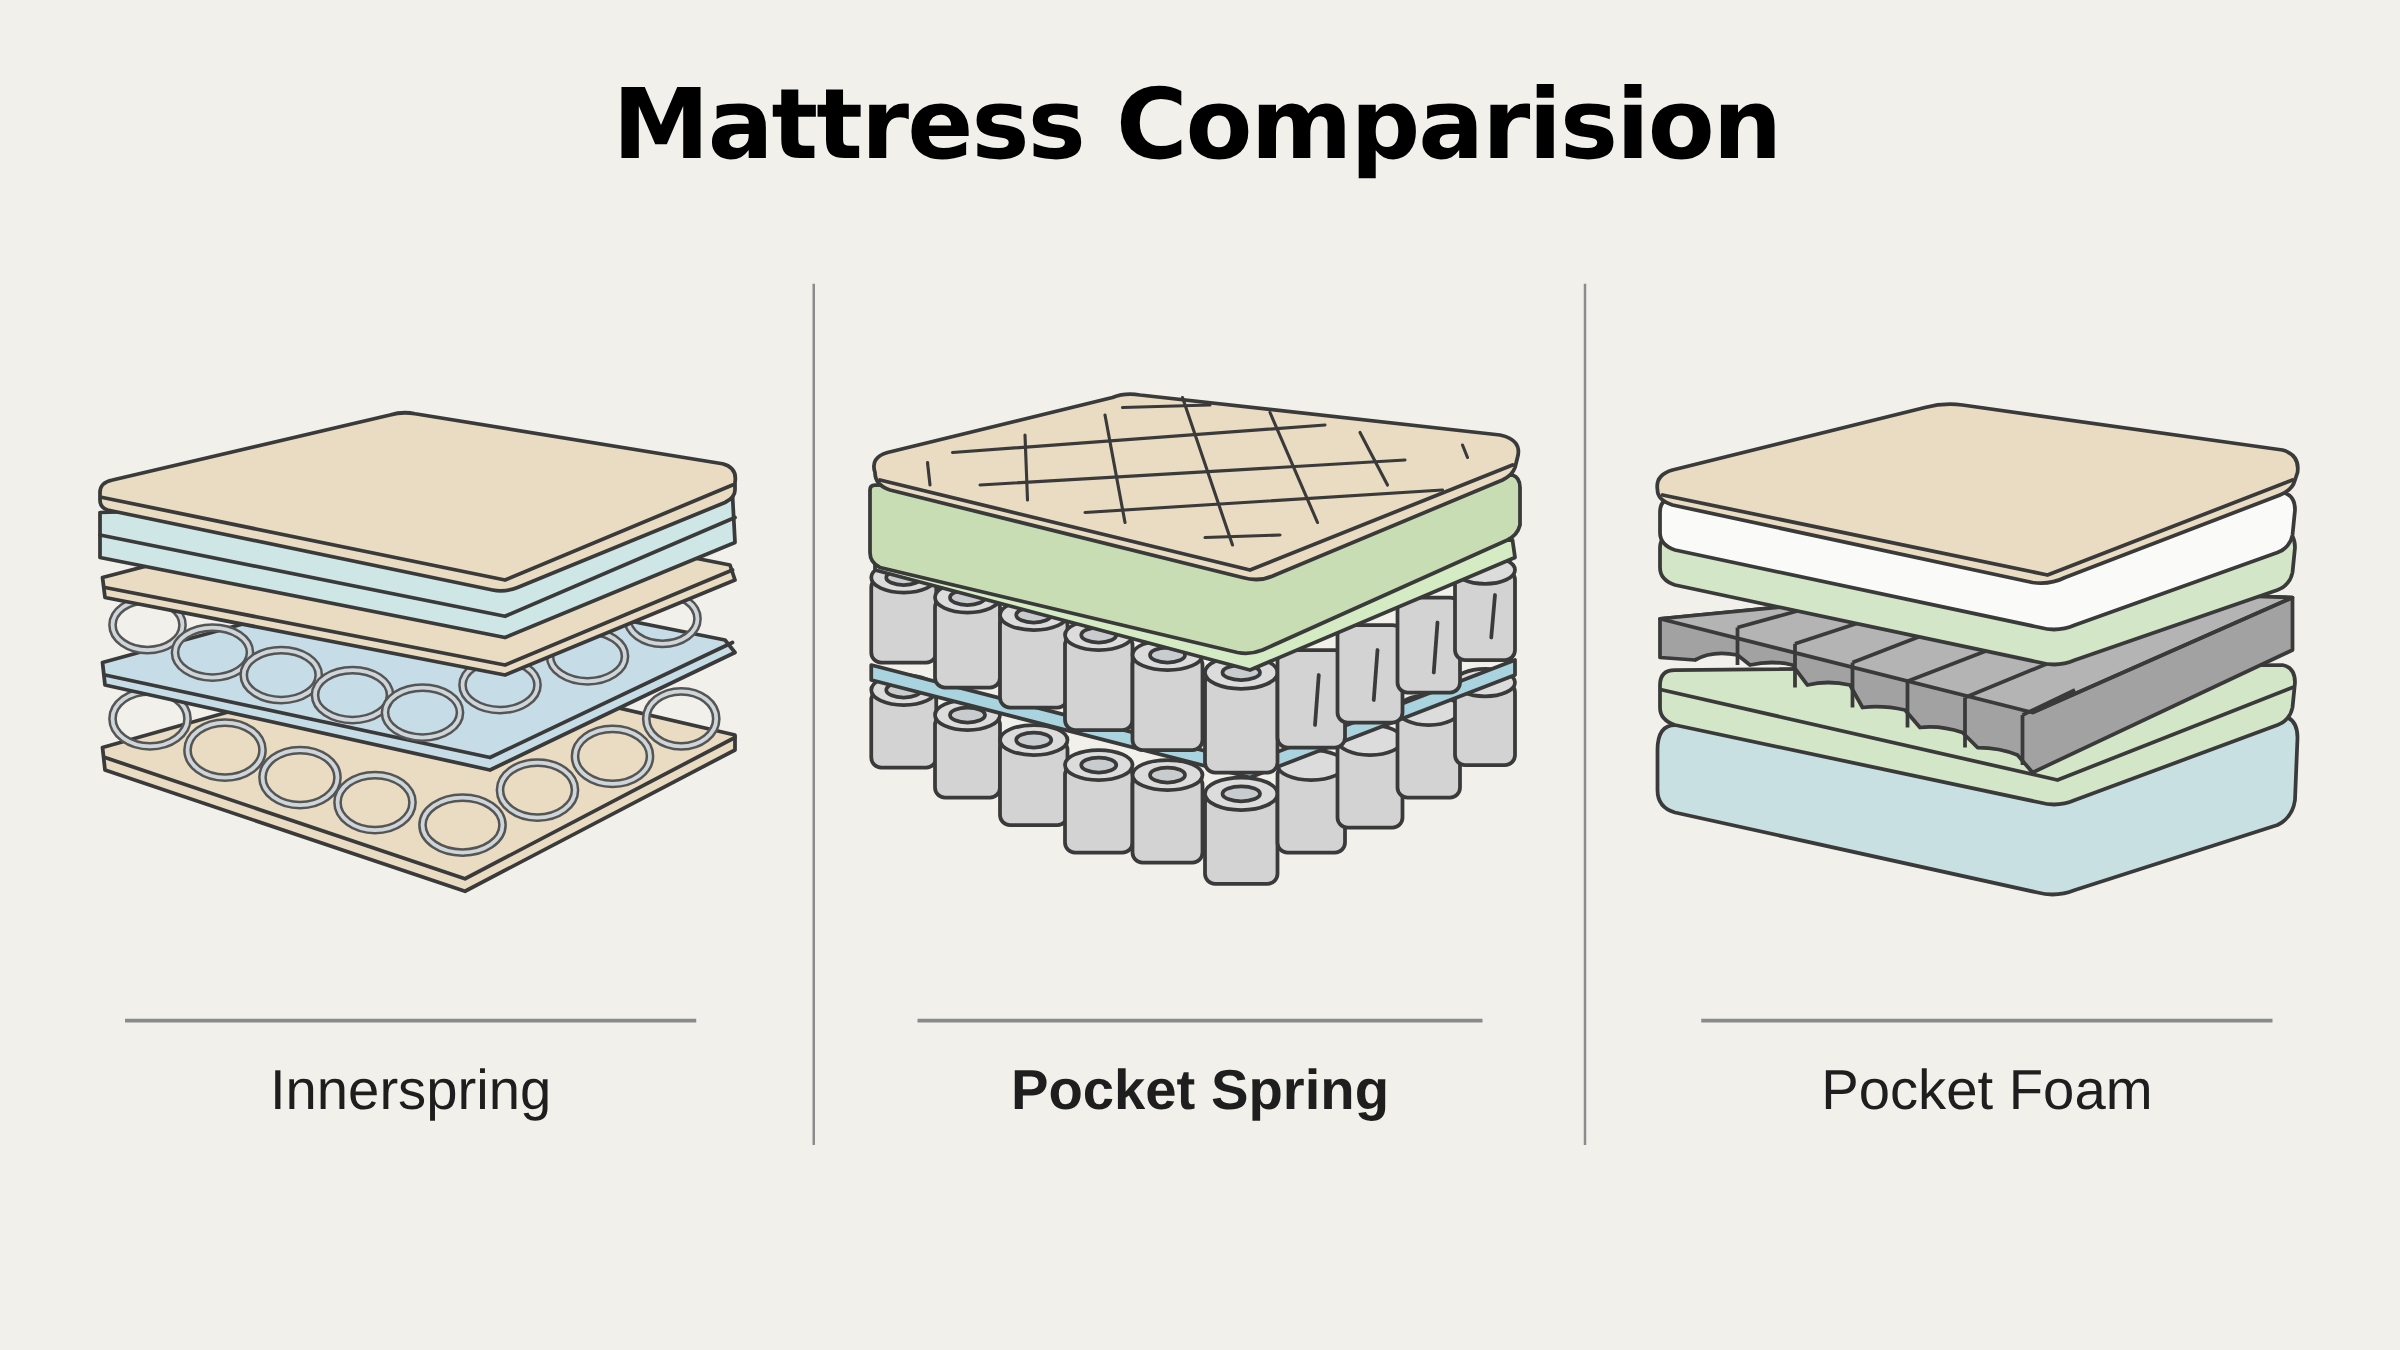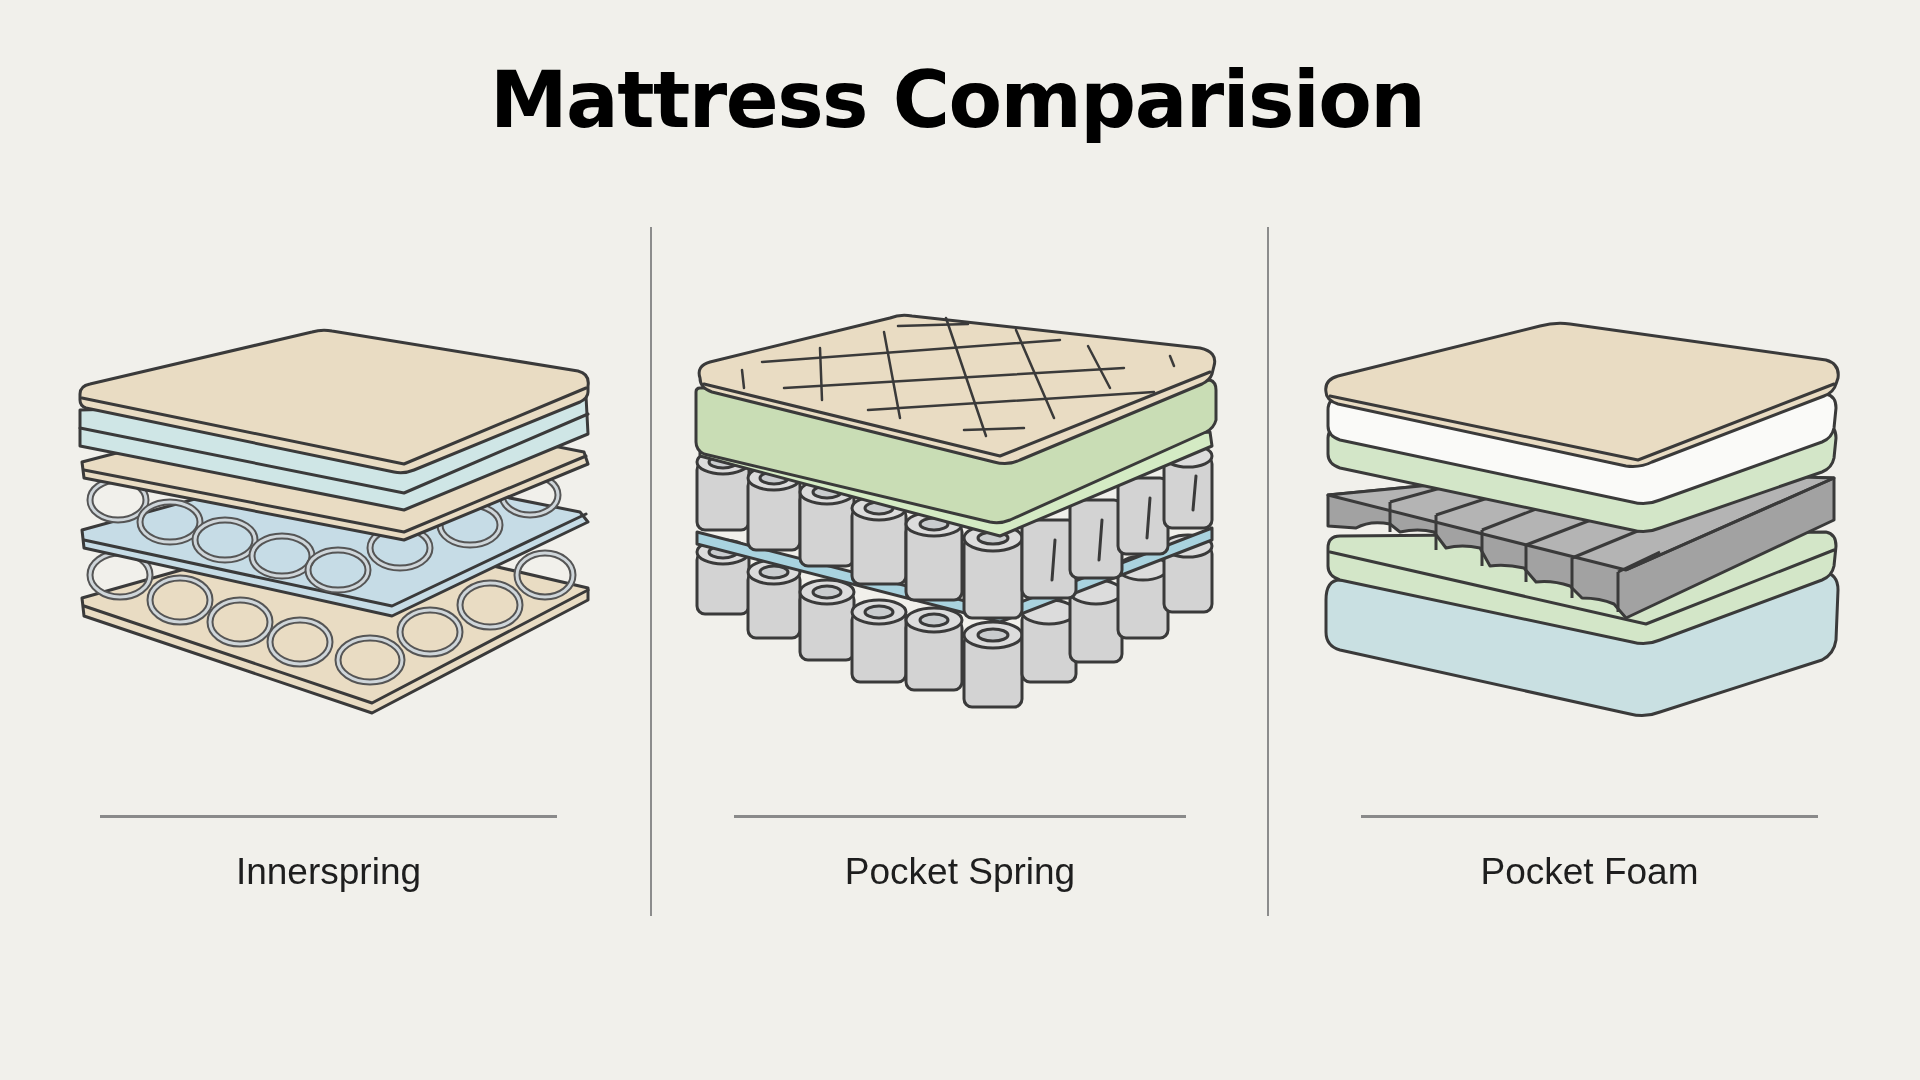--- a/index.html
+++ b/index.html
@@ -1,21 +1,21 @@
 <!DOCTYPE html>
 <html><head>
 <meta charset="utf-8">
 <style>
   html, body { margin:0; padding:0; }
   body { width:1920px; height:1080px; background:#F1F0EB; position:relative; overflow:hidden; font-family:"Liberation Sans", sans-serif; }
   .title { position:absolute; left:490px; top:52px; width:836px; text-align:center; font-family:"DejaVu Sans", sans-serif; font-weight:bold; font-size:78px; line-height:96px; color:#000; letter-spacing:-1.5px; white-space:nowrap; }
   .art { position:absolute; left:0; top:0; width:1920px; height:1080px; }
   .divider { position:absolute; top:227px; width:2px; height:689px; background:#8C8C8C; }
   .rule { position:absolute; top:815px; height:3px; background:#8A8A8A; }
-  .label { position:absolute; top:846px; font-family:"Liberation Sans", sans-serif; font-size:37px; line-height:52px; color:#1E1E1E; text-align:center; white-space:nowrap; }
+  .label { position:absolute; top:846px; font-family:"Liberation Sans", sans-serif; font-size:45px; line-height:52px; color:#1E1E1E; text-align:center; white-space:nowrap; }
 </style>
 </head>
 <body>
 
 <div class="title">Mattress Comparision</div>
 
 <div class="divider" style="left:650px;"></div>
 <div class="divider" style="left:1267px;"></div>
 
 <svg class="art" viewBox="0 0 1920 1080" xmlns="http://www.w3.org/2000/svg">
@@ -240,14 +240,14 @@
     <path class="o" fill="#E9DCC3" d="M1326,392 Q1324,380 1338,376 L1540,326 Q1555,322 1570,324 L1826,360 Q1840,364 1838,378 L1836,384 Q1834,392 1824,396 L1652,462 Q1640,468 1626,466 L1338,404 Q1326,400 1326,392 Z"></path>
     <path class="o" fill="none" d="M1330,396 L1638,460 L1834,384"></path>
   </g>
 </svg>
 
 <div class="rule" style="left:100px; width:457px;"></div>
 <div class="rule" style="left:734px; width:452px;"></div>
 <div class="rule" style="left:1361px; width:457px;"></div>
 
 <div class="label" style="left:100px; width:457px;">Innerspring</div>
-<div class="label" style="left:734px; width:452px;">Pocket Spring</div>
+<div class="label" style="left:734px; width:452px;font-weight:bold;">Pocket Spring</div>
 <div class="label" style="left:1361px; width:457px;">Pocket Foam</div>
 
 </body></html>

